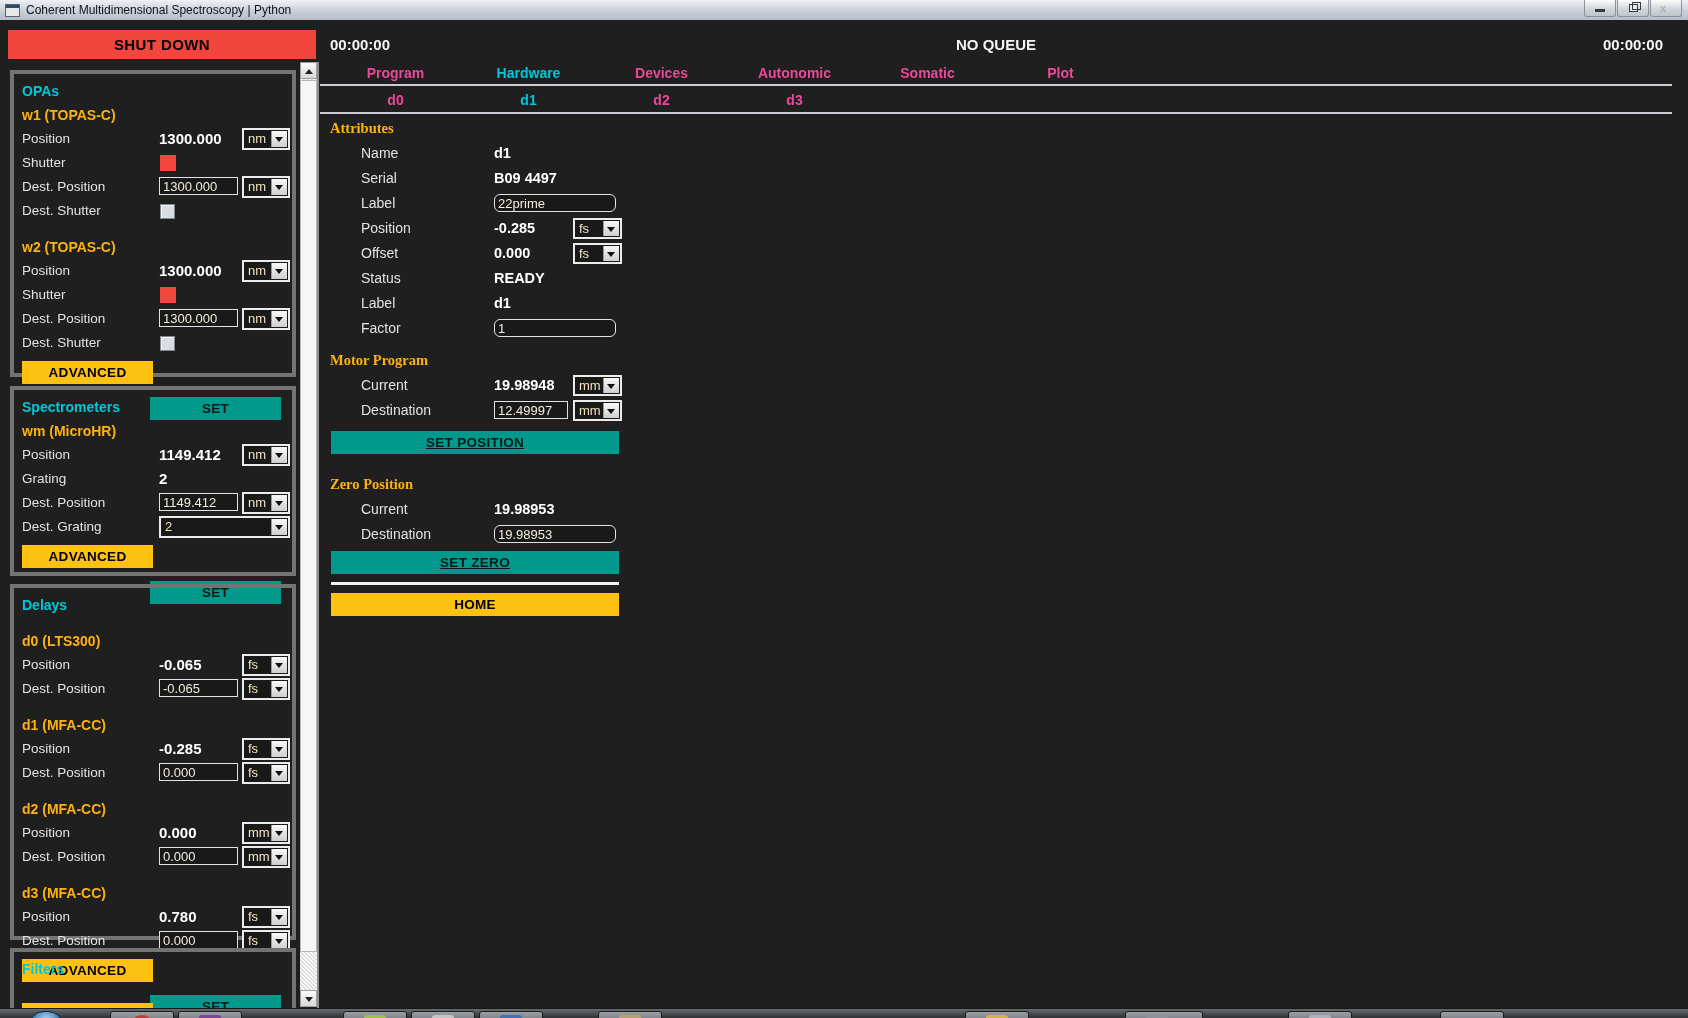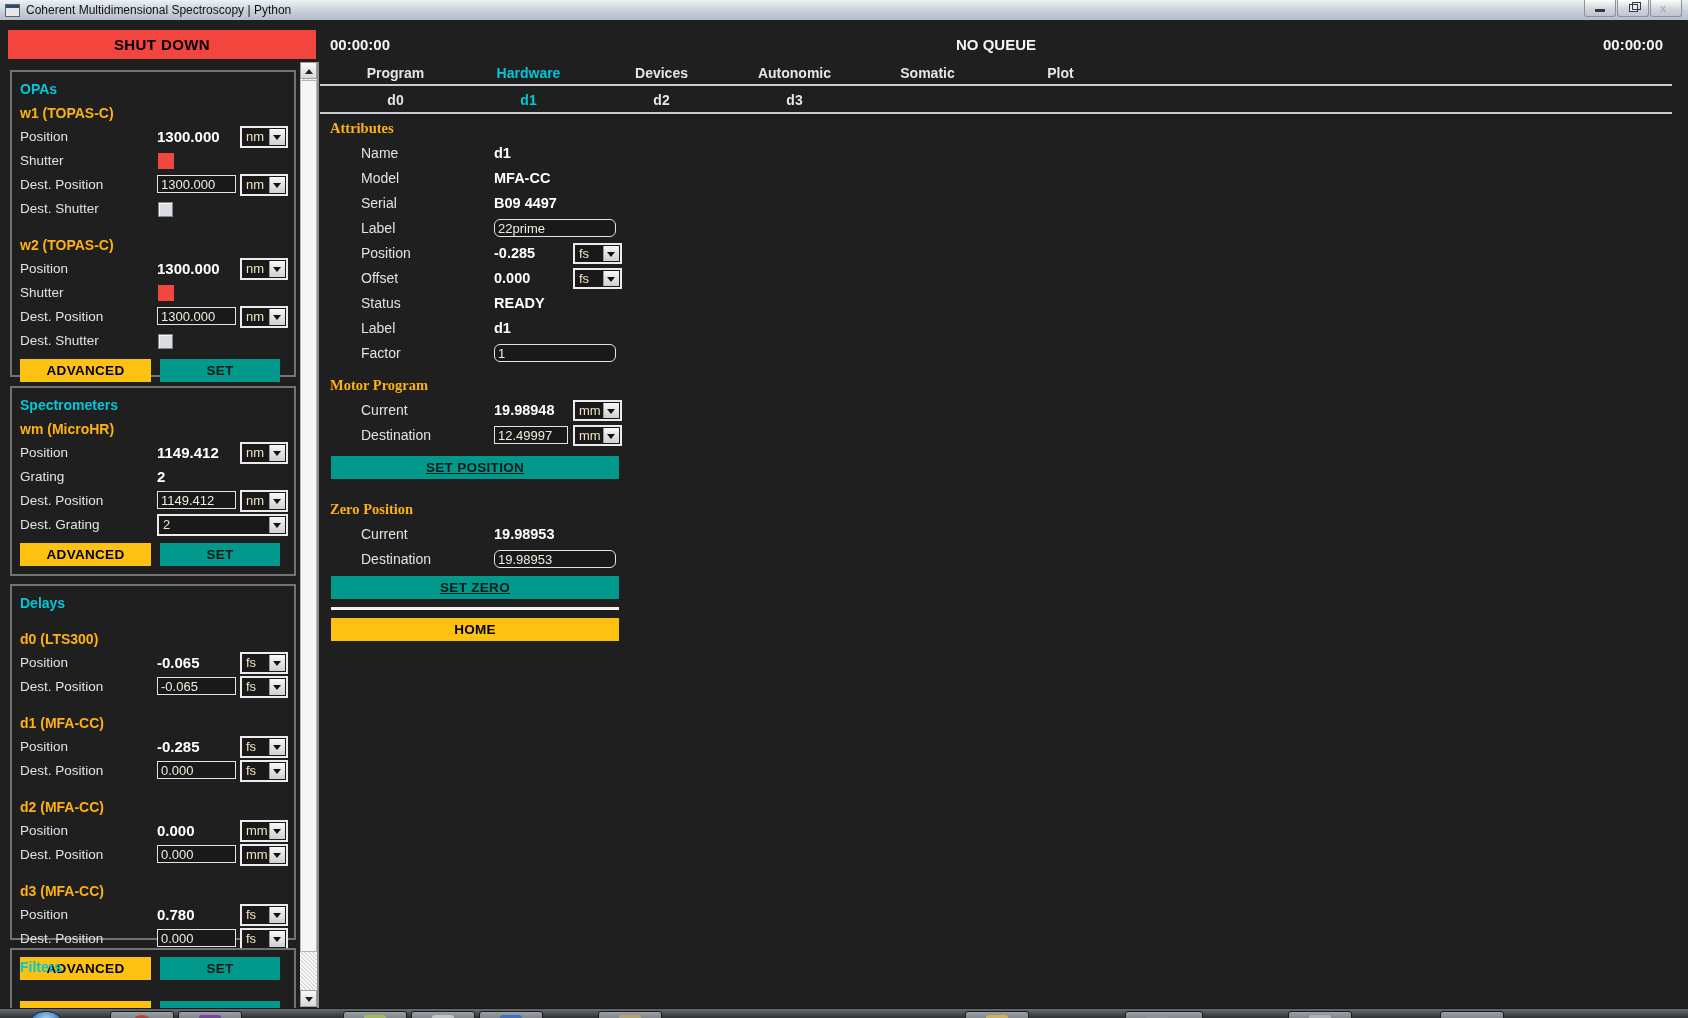--- a/index.html
+++ b/index.html
@@ -36,28 +36,28 @@
     color:#000;font-weight:bold;font-size:15px;display:flex;align-items:center;justify-content:center;
     letter-spacing:.4px;
   }
   .timer{position:absolute;top:16px;font-size:15px;font-weight:bold;color:#f4f4f4;}
   .timer-left{left:330px;}
   .timer-right{right:25px;}
   .queue-status{position:absolute;left:320px;right:16px;top:16px;text-align:center;font-size:15px;font-weight:bold;color:#f4f4f4;}
   
   .tabrow{position:absolute;left:329px;top:45px;height:20px;display:flex;}
   .tabrow.sub{top:72px;}
-  .tab-cell{width:133px;text-align:center;font-size:14px;font-weight:bold;color:#e5e5e5;cursor:default;}
+  .tab-cell{width:133px;text-align:center;font-size:14px;font-weight:bold;color:#ec4899;cursor:default;}
   .tab-cell.active{color:#00c8d8;}
   .hr-line{position:absolute;left:320px;width:1352px;height:2px;background:#c7cdd3;}
   .hr1{top:64px;} .hr2{top:92px;}
   .main-left-border{position:absolute;left:317px;top:42px;width:2px;height:946px;background:#8f8f8f;}
   
   .sidebar{position:absolute;left:10px;top:50px;width:286px;height:938px;overflow:hidden;}
-  .sb-panel{box-sizing:border-box;border:2px solid #737373;padding-top:5px;position:relative;}
+  .sb-panel{box-sizing:border-box;border:4px solid #737373;padding-top:5px;position:relative;}
   .sb-panel.p-opas{height:307px;margin-bottom:9px;}
   .sb-panel.p-spectrometers{height:190px;margin-bottom:8px;}
   .sb-panel.p-delays{height:356px;margin-bottom:8px;}
   .sb-panel.p-filters{height:130px;}
   .sb-title{height:24px;line-height:24px;padding-left:8px;font-size:14px;font-weight:bold;color:#00c8d8;}
   .sb-group{height:24px;line-height:24px;padding-left:8px;font-size:14px;font-weight:bold;color:#feb211;}
   .sb-group.gap{margin-top:12px;}
   .sb-row{height:24px;position:relative;}
   .sb-row .lbl{position:absolute;left:8px;top:0;line-height:24px;font-size:13.5px;color:#e2e2e2;}
   .sb-row .val{position:absolute;left:145px;top:0;line-height:24px;font-size:15px;font-weight:bold;color:#fff;}
@@ -74,21 +74,21 @@
   .combo .cbtn{position:absolute;right:1px;top:1px;bottom:1px;width:15px;
     background:linear-gradient(#f8f8f8,#cfcfcf);border-left:1px solid #9a9a9a;}
   .combo .cbtn::after{content:"";position:absolute;left:3px;top:6px;border:4px solid transparent;border-top:5px solid #111;}
   
   .sb-btnrow{position:relative;height:23px;margin-top:6px;}
   .btn{box-sizing:border-box;text-align:center;font-size:13.5px;font-weight:bold;color:#000;
     line-height:23px;height:23px;letter-spacing:.3px;cursor:default;}
   .btn-yellow{background:#fdc112;}
   .btn-teal{background:#00998c;color:#031a18;}
   .sb-btnrow .b1{position:absolute;left:8px;width:131px;}
-  .sb-btnrow .b2{position:absolute;left:148px;width:120px;}
+  .sb-btnrow .b2{position:absolute;left:136px;width:131px;margin-top:36px;}
   .sb-spacer{height:16px;}
   
   .vscroll{position:absolute;left:300px;top:42px;width:17px;height:945px;background:#e9e9e9;}
   .vs-btn{position:absolute;left:0;width:17px;height:17px;background:linear-gradient(#fbfbfb,#d8d8d8);
     border:1px solid #9e9e9e;box-sizing:border-box;}
   .vs-up{top:0;} .vs-down{bottom:0;}
   .vs-up::after{content:"";position:absolute;left:4px;top:6px;border:4px solid transparent;border-bottom:5px solid #222;transform:translateY(-4px);}
   .vs-down::after{content:"";position:absolute;left:4px;top:6px;border:4px solid transparent;border-top:5px solid #222;}
   .vs-track{position:absolute;left:0;top:17px;bottom:17px;width:17px;
     background-image:linear-gradient(45deg,#ffffff 25%,#d9d9d9 25%,#d9d9d9 50%,#ffffff 50%,#ffffff 75%,#d9d9d9 75%);
@@ -346,24 +346,20 @@
     <div class="vs-btn vs-down"></div>
   </div>
 
   <div class="content" id="content">
       <div class="m-title">Attributes</div>
       <div class="m-row">
         <span class="lbl">Name</span>
         <span class="val">d1</span>
       </div>
       <div class="m-row">
-        <span class="lbl">Model</span>
-        <span class="val">MFA-CC</span>
-      </div>
-      <div class="m-row">
         <span class="lbl">Serial</span>
         <span class="val">B09 4497</span>
       </div>
       <div class="m-row">
         <span class="lbl">Label</span>
         <input class="wide" type="text" value="22prime" style="">
       </div>
       <div class="m-row">
         <span class="lbl">Position</span>
         <span class="val">-0.285</span>

